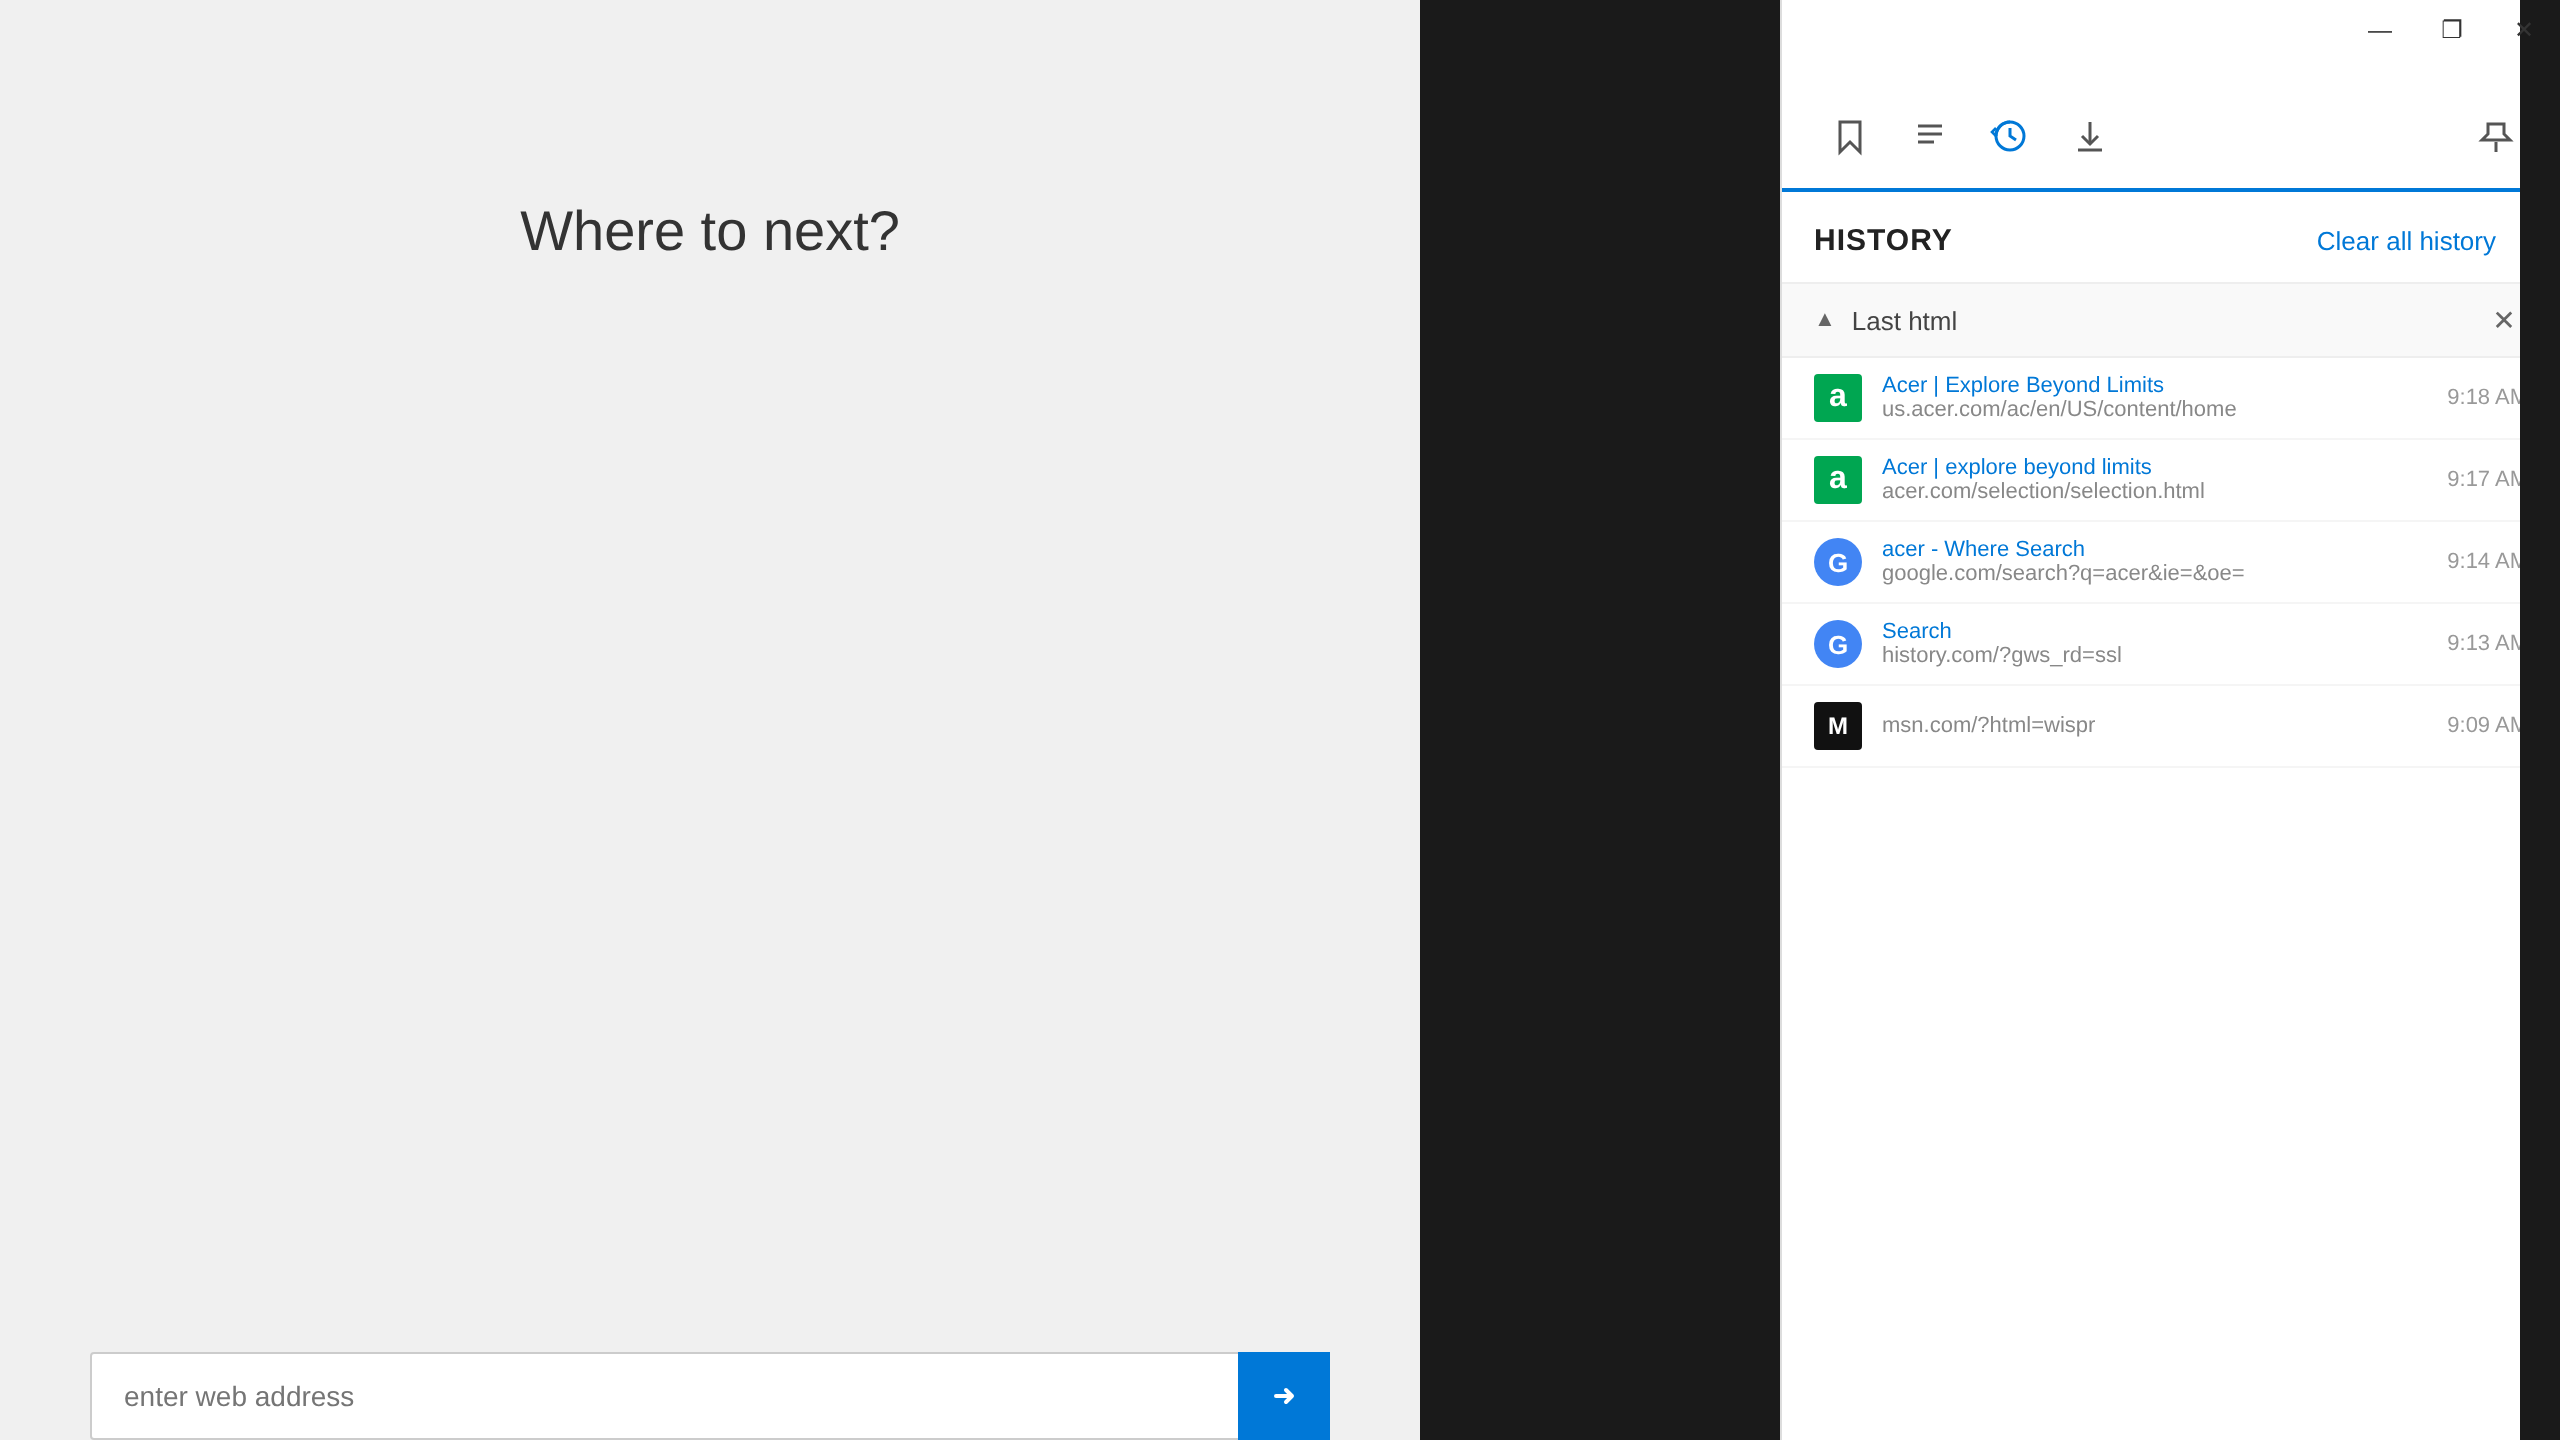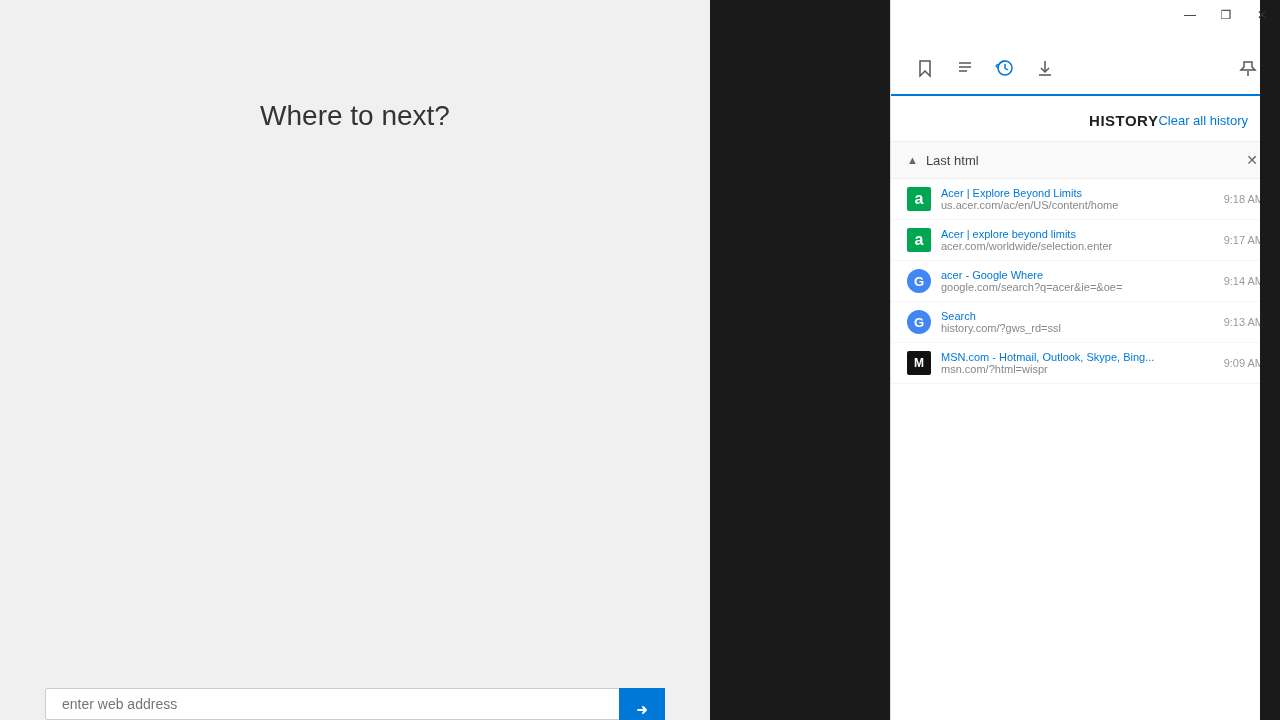--- a/index.html
+++ b/index.html
@@ -40,21 +40,21 @@
 
     .address-bar-container {
       display: flex;
       align-items: center;
       width: 620px;
       position: relative;
     }
 
     .address-bar {
       width: 100%;
-      height: 32px;
+      height: 44px;
       border: 1px solid #ccc;
       border-radius: 2px;
       padding: 0 50px 0 16px;
       font-size: 14px;
       color: #999;
       background: #fff;
       outline: none;
     }
 
     .address-go-btn {
@@ -169,21 +169,21 @@
     .history-content {
       flex: 1;
       overflow-y: auto;
       padding: 0;
     }
 
     
     .history-header {
       display: flex;
       align-items: center;
-      justify-content: flex-end;
+      justify-content: space-between;
       padding: 16px 32px 12px 16px;
     }
 
     .history-title {
       font-size: 15px;
       font-weight: 700;
       color: #222;
       letter-spacing: 0.5px;
     }
 
@@ -390,44 +390,43 @@
     <div class="history-item-info">
       <div class="history-item-title">Acer | Explore Beyond Limits</div>
       <div class="history-item-url">us.acer.com/ac/en/US/content/home</div>
     </div>
     <div class="history-item-time">9:18 AM</div>
   </div>
         <div class="history-item">
     <div class="site-icon acer" style="background:#00a651;">a</div>
     <div class="history-item-info">
       <div class="history-item-title">Acer | explore beyond limits</div>
-      <div class="history-item-url">acer.com/worldwide/selection.enter</div>
+      <div class="history-item-url">acer.com/selection/selection.html</div>
     </div>
     <div class="history-item-time">9:17 AM</div>
   </div>
         <div class="history-item">
     <div class="site-icon google" style="background:#4285f4;">G</div>
     <div class="history-item-info">
-      <div class="history-item-title">acer - Google Where</div>
+      <div class="history-item-title">acer - Where Search</div>
       <div class="history-item-url">google.com/search?q=acer&amp;ie=&amp;oe=</div>
     </div>
     <div class="history-item-time">9:14 AM</div>
   </div>
         <div class="history-item">
     <div class="site-icon google" style="background:#4285f4;">G</div>
     <div class="history-item-info">
       <div class="history-item-title">Search</div>
       <div class="history-item-url">history.com/?gws_rd=ssl</div>
     </div>
     <div class="history-item-time">9:13 AM</div>
   </div>
         <div class="history-item">
     <div class="site-icon msn" style="background:#111;">M</div>
     <div class="history-item-info">
-      <div class="history-item-title">MSN.com - Hotmail, Outlook, Skype, Bing...</div>
       <div class="history-item-url">msn.com/?html=wispr</div>
     </div>
     <div class="history-item-time">9:09 AM</div>
   </div>
       </div>
   </div>
 </div>
 
 <div class="dark-edge"></div>
 

